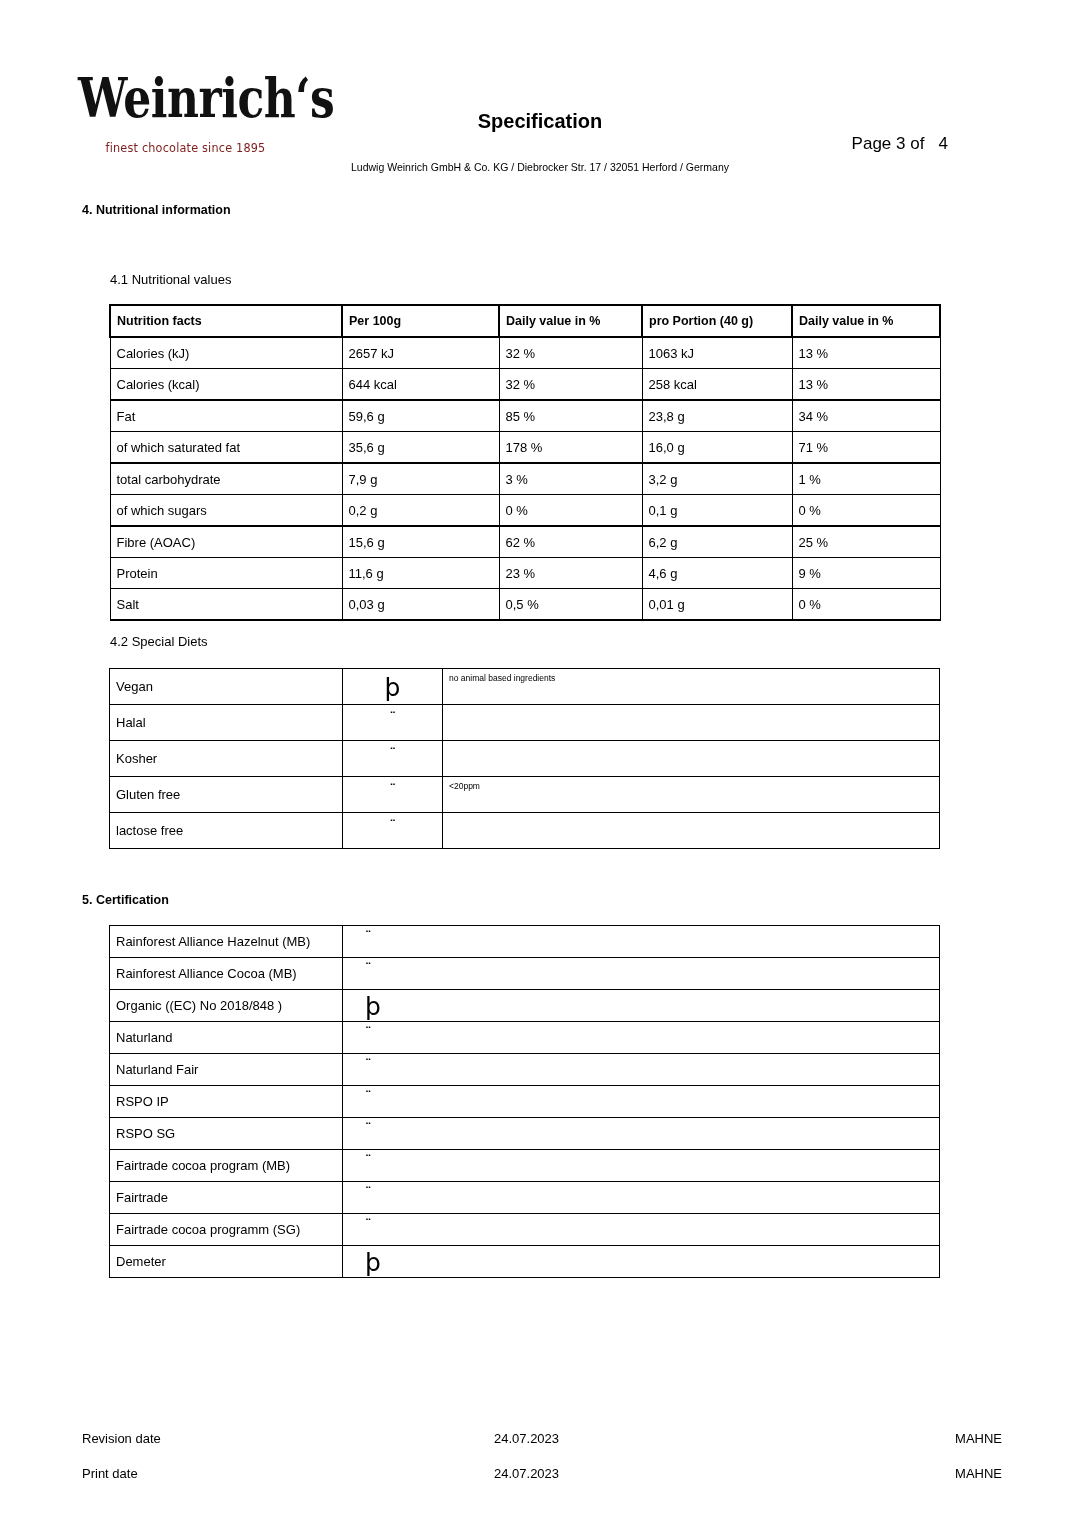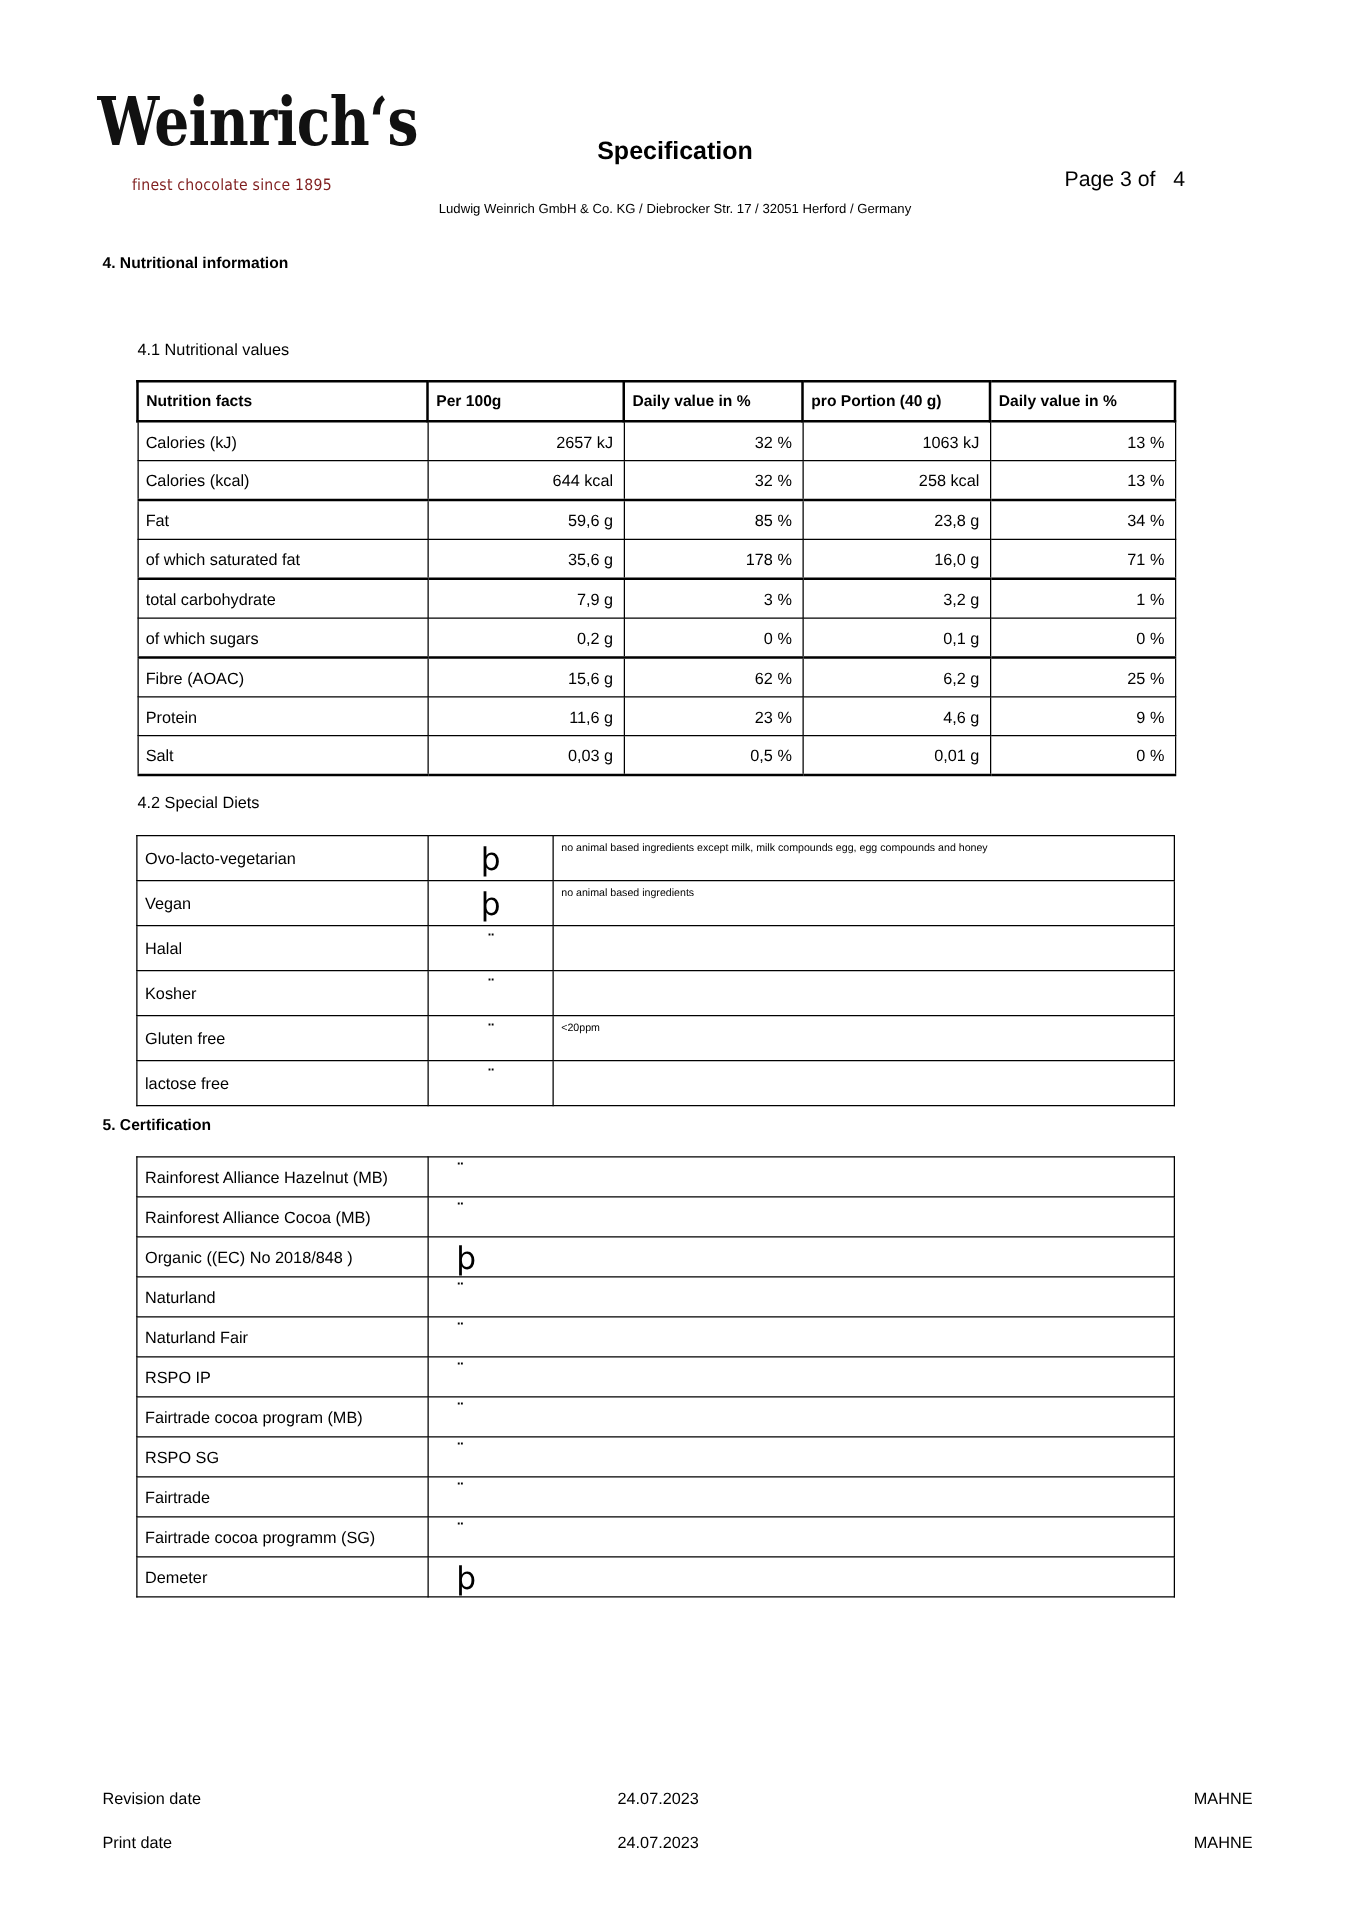--- a/index.html
+++ b/index.html
@@ -101,21 +101,21 @@
   }
 
   
   #nutrition-table { left: 109px; top: 304px; width: 830px; }
   #nutrition-table th {
     font-weight: bold;
     height: 30px;
     font-size: 12.5px;
   }
   #nutrition-table td { height: 30px; font-size: 13px; }
-  #nutrition-table td.num { text-align: right; padding-right: 8px; }
+  #nutrition-table td.num { text-align: left; padding-right: 8px; }
   #nutrition-table tr.major > td,
   #nutrition-table tr.major > th { border-top-width: 2px; border-bottom-width: 1px; }
   #nutrition-table tr.head > th { border-width: 2px; border-radius: 13px; }
   #nutrition-table tr.sub > td { border-top-width: 1px; }
   #nutrition-table tr.last > td { border-bottom-width: 2px; }
   #nutrition-table td.indent { }
   #nutrition-table col.c1 { width: 232px; }
   #nutrition-table col.c2 { width: 157px; }
   #nutrition-table col.c3 { width: 143px; }
   #nutrition-table col.c4 { width: 150px; }
@@ -278,25 +278,20 @@
 <div class="sub-heading" style="top:634px;">4.2 Special Diets</div>
 
 <table class="doc-table" id="diets-table">
   <colgroup>
       <col class="d1">
       <col class="d2">
       <col class="d3">
     </colgroup>
   <tbody>
     <tr>
-      <td class="label">Ovo-lacto-vegetarian</td>
-      <td class="mark"><span class="mark-yes">þ</span></td>
-      <td class="note">no animal based ingredients except milk, milk compounds egg, egg compounds and honey</td>
-    </tr>
-    <tr>
       <td class="label">Vegan</td>
       <td class="mark"><span class="mark-yes">þ</span></td>
       <td class="note">no animal based ingredients</td>
     </tr>
     <tr>
       <td class="label">Halal</td>
       <td class="mark"><span class="mark-no">¨</span></td>
       <td class="note"></td>
     </tr>
     <tr>
@@ -343,25 +338,25 @@
     </tr>
     <tr>
       <td class="label">Naturland Fair</td>
       <td class="mark"><span class="mark-no">¨</span></td>
     </tr>
     <tr>
       <td class="label">RSPO IP</td>
       <td class="mark"><span class="mark-no">¨</span></td>
     </tr>
     <tr>
+      <td class="label">RSPO SG</td>
+      <td class="mark"><span class="mark-no">¨</span></td>
+    </tr>
+    <tr>
       <td class="label">Fairtrade cocoa program (MB)</td>
-      <td class="mark"><span class="mark-no">¨</span></td>
-    </tr>
-    <tr>
-      <td class="label">RSPO SG</td>
       <td class="mark"><span class="mark-no">¨</span></td>
     </tr>
     <tr>
       <td class="label">Fairtrade</td>
       <td class="mark"><span class="mark-no">¨</span></td>
     </tr>
     <tr>
       <td class="label">Fairtrade cocoa programm (SG)</td>
       <td class="mark"><span class="mark-no">¨</span></td>
     </tr>

